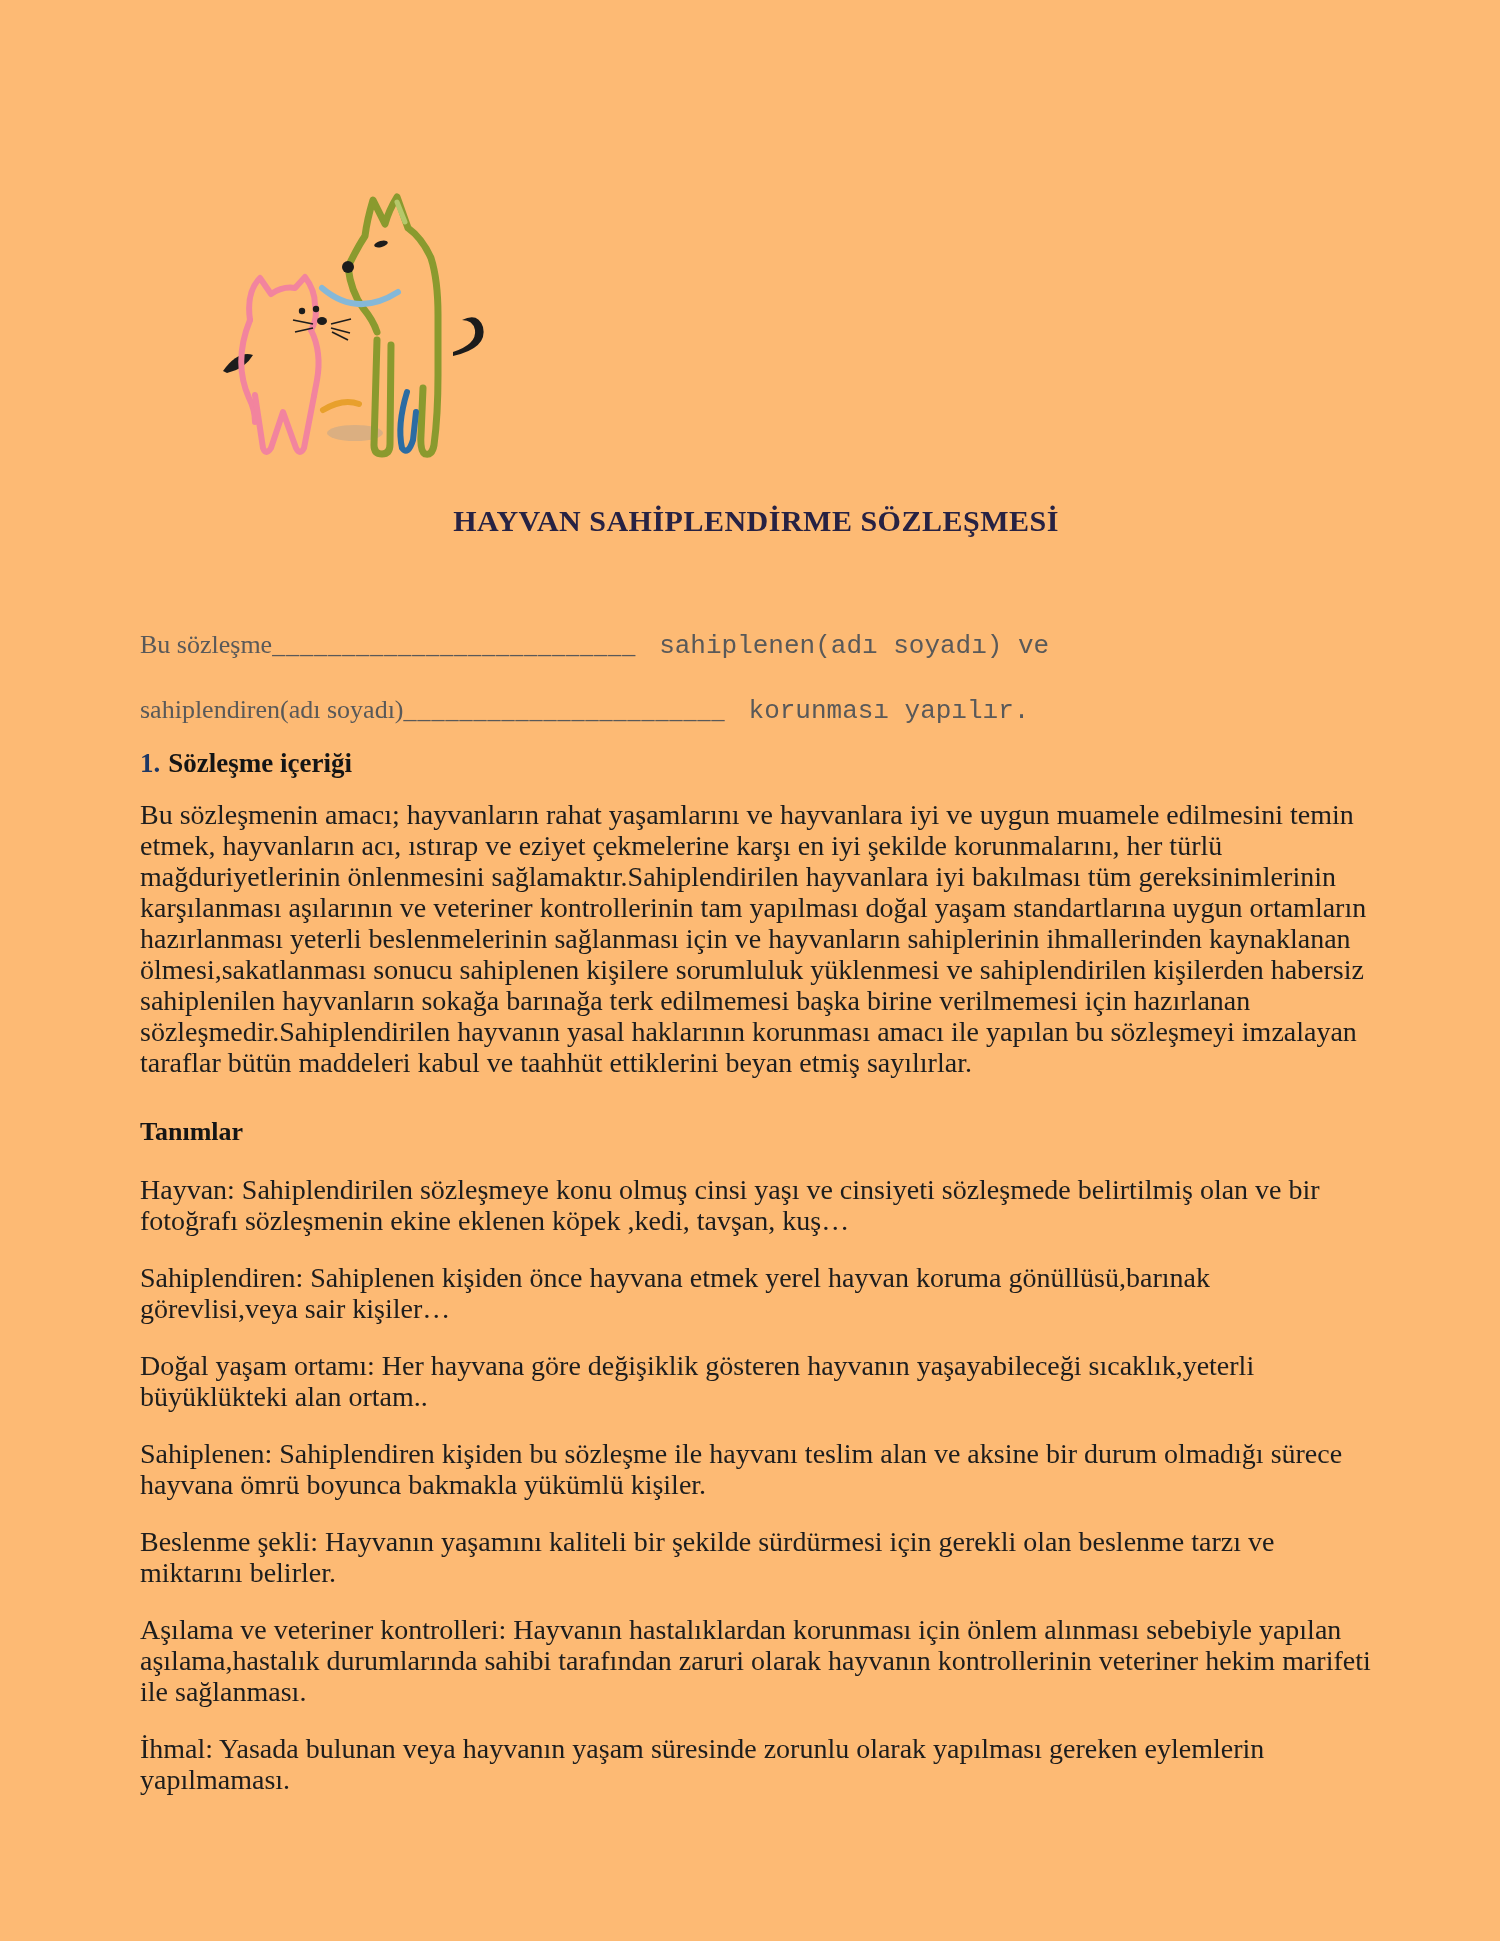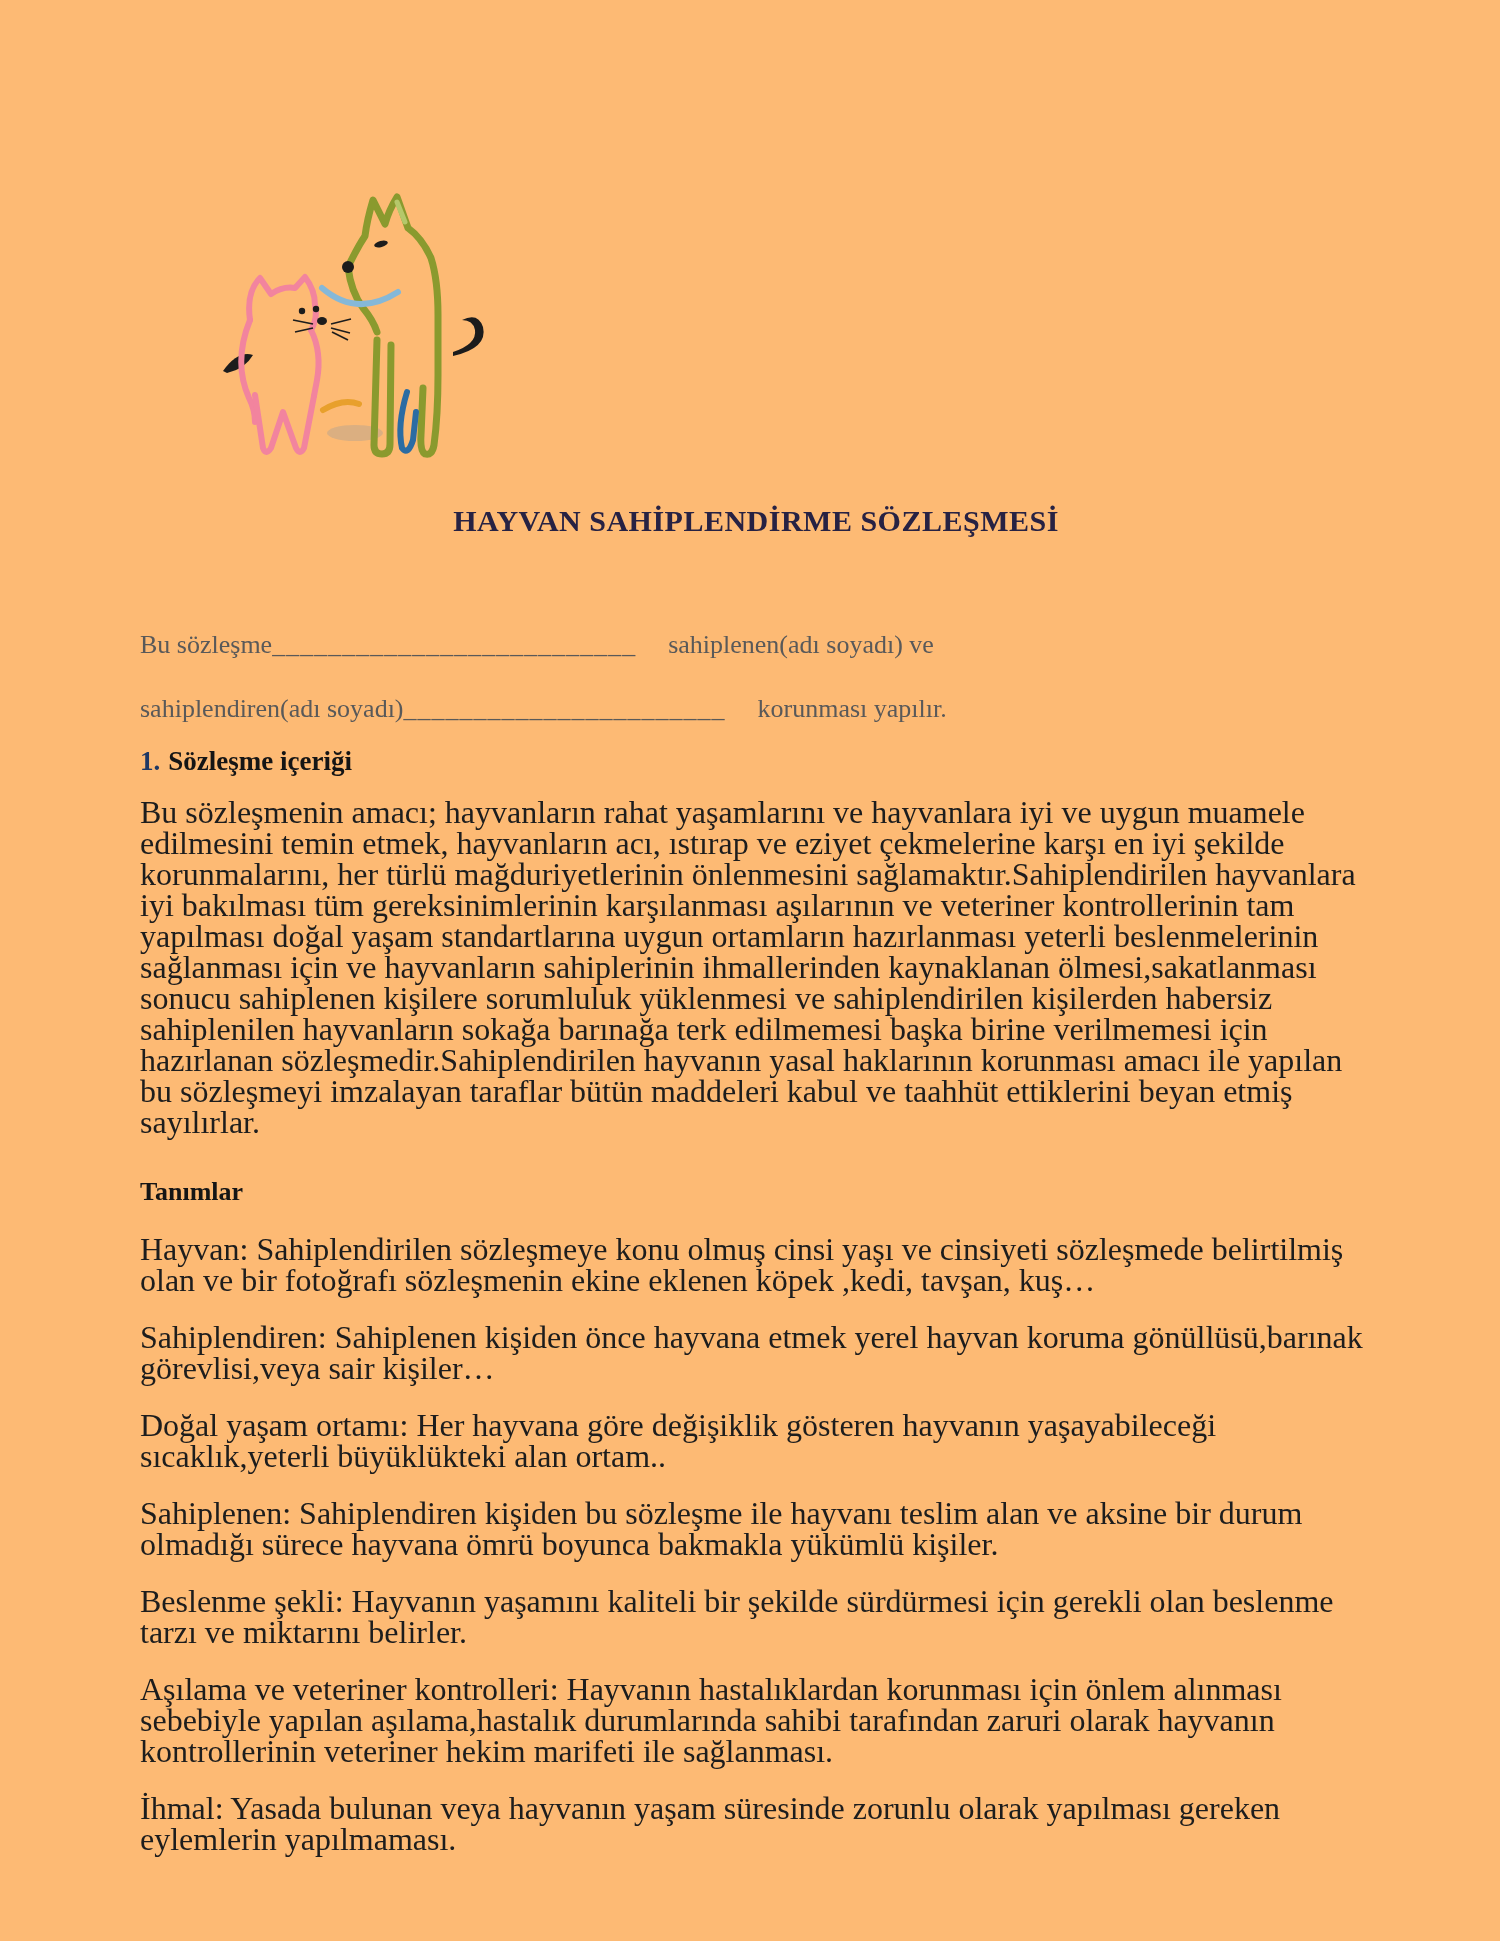--- a/index.html
+++ b/index.html
@@ -36,35 +36,35 @@
     color:var(--color-muted,#595959);
     font-size:26px;
     line-height:30px;
   }
   .intro.first{margin-top:88px;}
   .intro.second{margin-top:34px;}
   .intro .blank{
     letter-spacing:1px;
     color:var(--color-muted,#595959);
   }
-  .intro .tabbed{margin-left:32px;}
+  .intro .tabbed{margin-left:23px;font-family:Liberation Mono, monospace;}
   .section-heading{
     margin:20px 0 0 0;
     font-size:27px;
     line-height:34px;
     font-weight:bold;
     color:var(--color-heading,#151515);
   }
   .section-heading .num{
     color:var(--color-heading-number,#1f3864);
     margin-right:8px;
   }
   .body{
     margin:19px 0 0 0;
-    font-size:32px;
+    font-size:28px;
     line-height:31px;
     color:var(--color-body,#1d1d1d);
     text-align:left;
   }
   .sub-heading{
     margin:37px 0 0 0;
     font-size:26px;
     line-height:33px;
     font-weight:bold;
     color:var(--color-heading,#151515);

